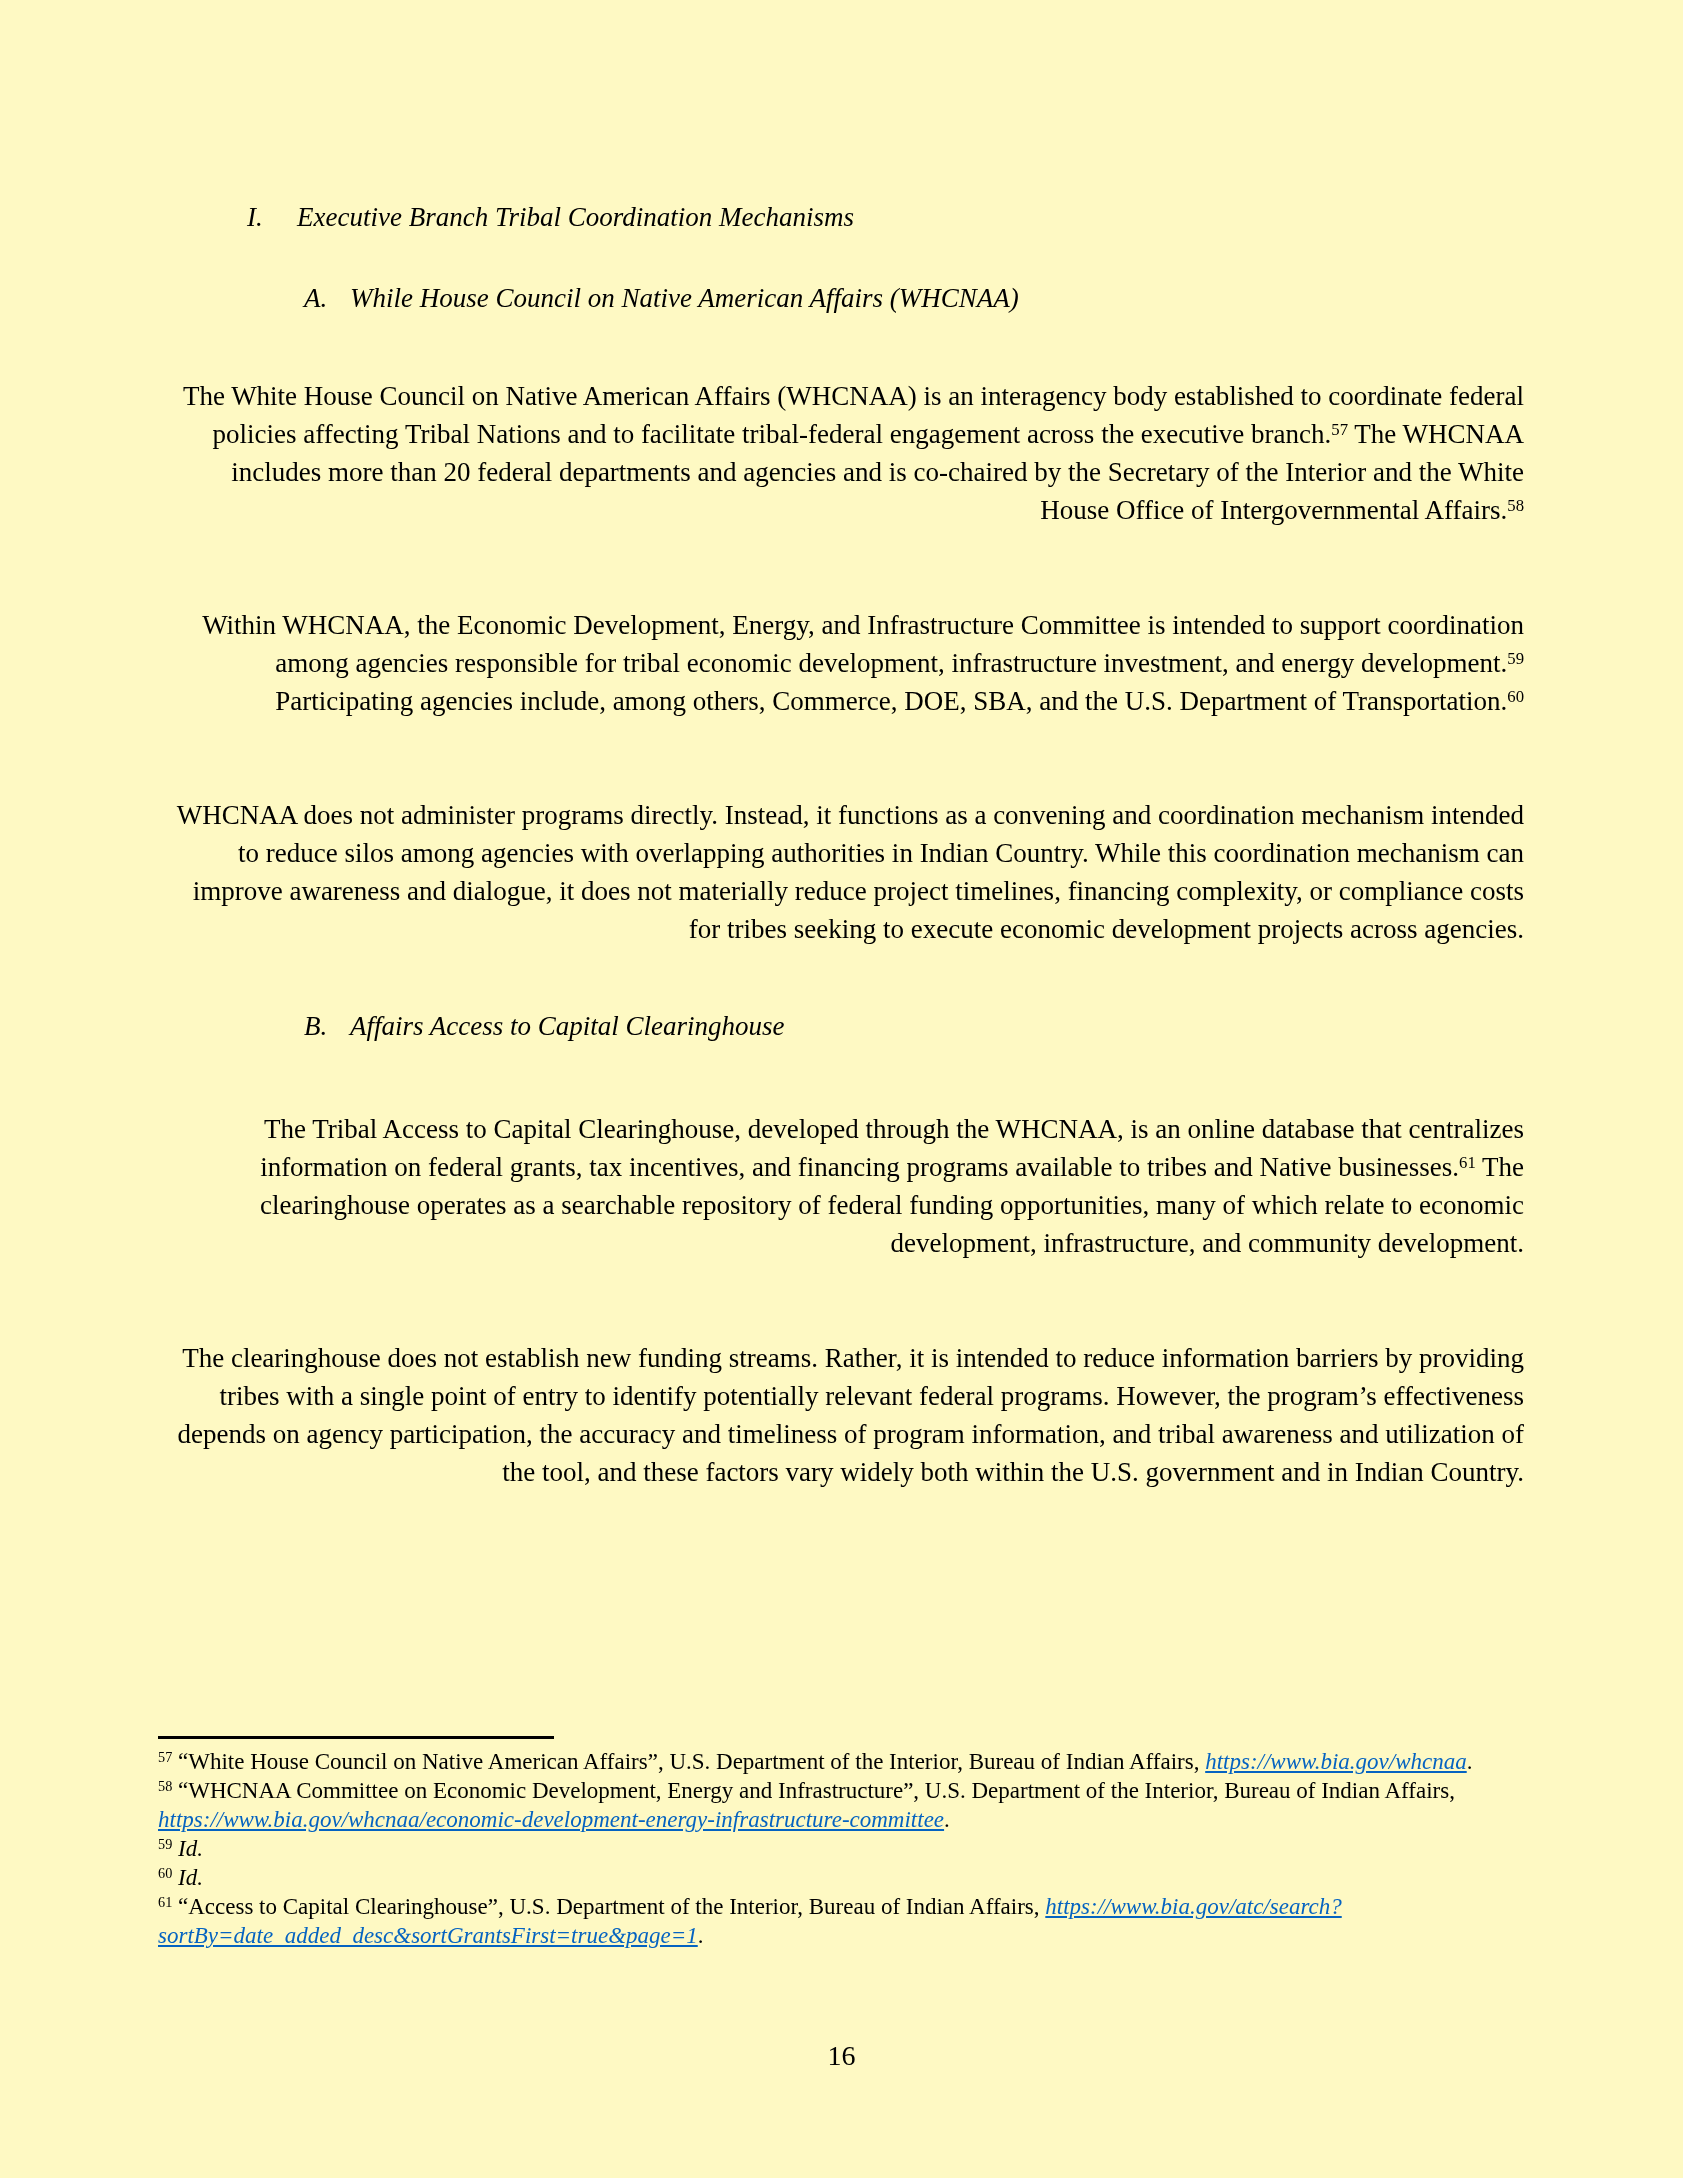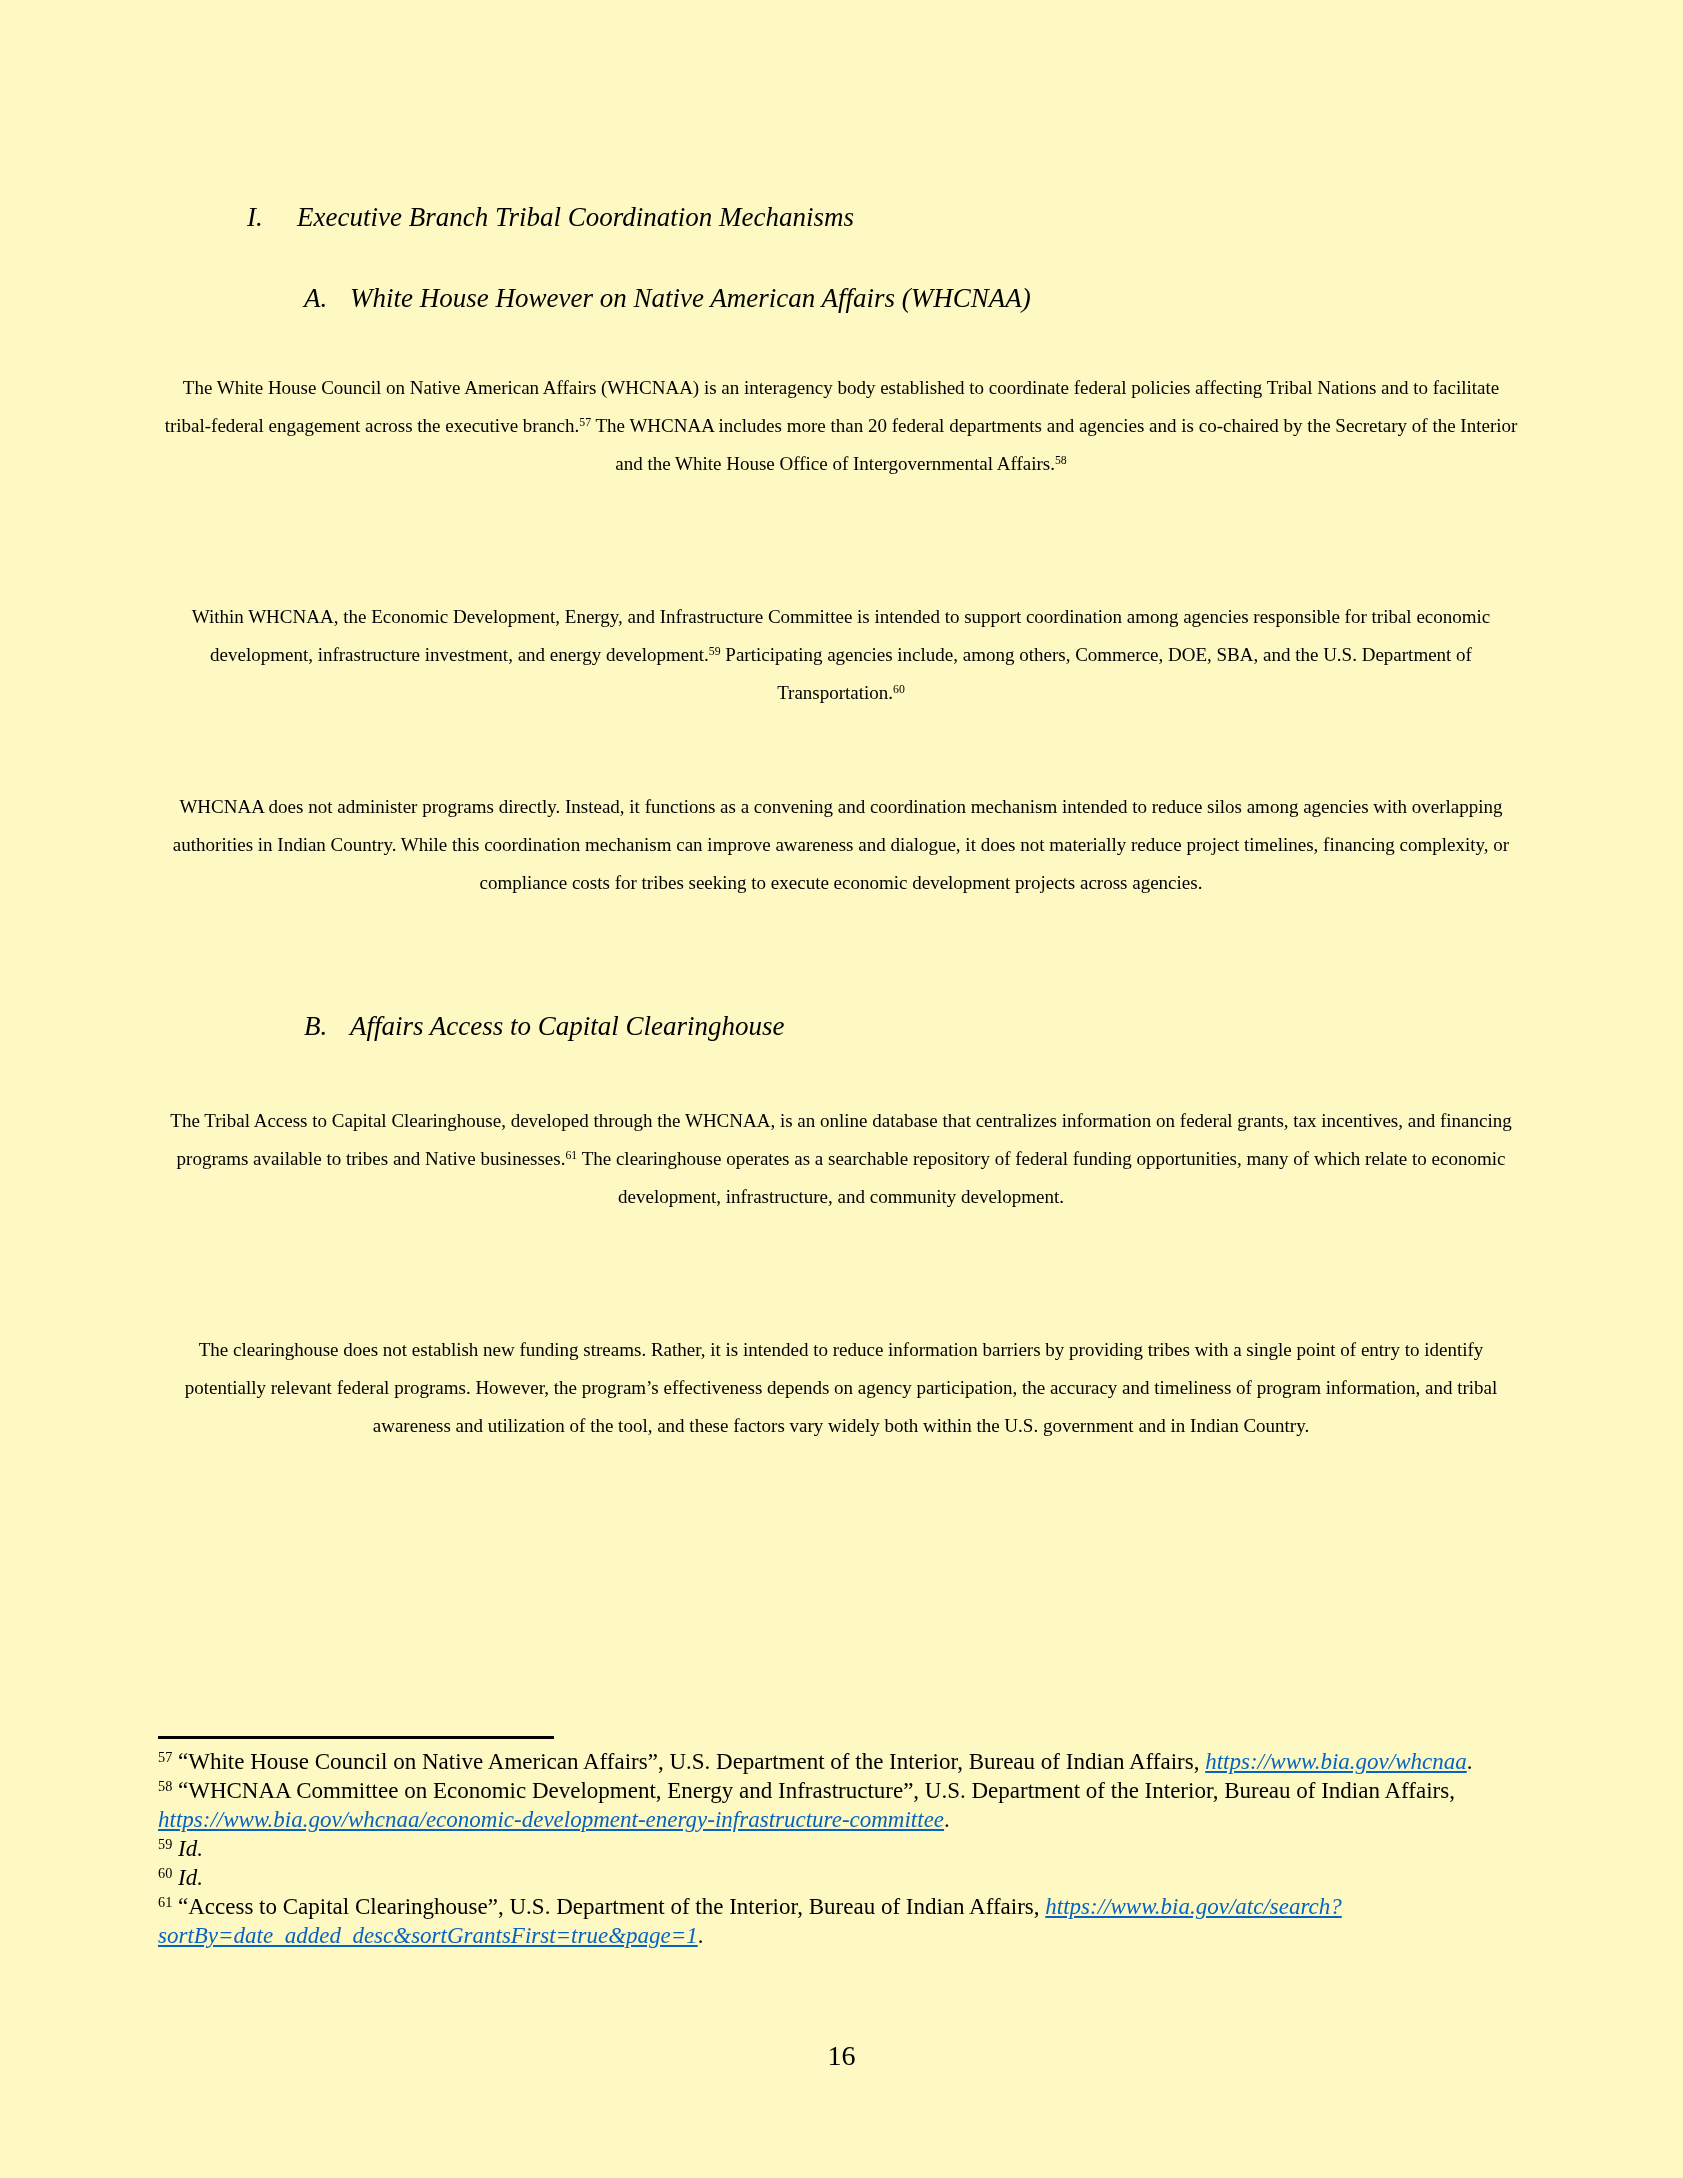--- a/index.html
+++ b/index.html
@@ -15,23 +15,23 @@
     color: #000000;
     font-family: "Liberation Serif", "DejaVu Serif", serif;
     overflow: hidden;
   }
   .block {
     position: absolute;
     left: 158px;
     width: 1366px;
   }
   .body-text {
-    font-size: 19px;
+    font-size: 27px;
     line-height: 38px;
-    text-align: center;
+    text-align: right;
   }
   .heading {
     font-size: 27px;
     line-height: 38px;
     font-style: italic;
     white-space: nowrap;
   }
   .h-i { padding-left: 89px; }
   .h-i .num { display: inline-block; width: 50px; }
   .h-sub { padding-left: 146px; }
@@ -76,21 +76,21 @@
 </head>
 <body>
 
 <div class="page">
 
   <div class="block heading h-i" style="top:198px">
     <span class="num">I.</span><span>Executive Branch Tribal Coordination Mechanisms</span>
   </div>
 
   <div class="block heading h-sub" style="top:279px">
-    <span class="num">A.</span><span>White House However on Native American Affairs (WHCNAA)</span>
+    <span class="num">A.</span><span>While House Council on Native American Affairs (WHCNAA)</span>
   </div>
 
   <p class="block body-text" style="top:350px"><span>The White House Council on Native American Affairs (WHCNAA) is an interagency body established to coordinate federal policies affecting Tribal Nations and to facilitate tribal-federal engagement across the executive branch.</span><sup>57</sup><span> The WHCNAA includes more than 20 federal departments and agencies and is co-chaired by the Secretary of the Interior and the White House Office of Intergovernmental Affairs.</span><sup>58</sup></p>
 
   <p class="block body-text" style="top:579px"><span>Within WHCNAA, the Economic Development, Energy, and Infrastructure Committee is intended to support coordination among agencies responsible for tribal economic development, infrastructure investment, and energy development.</span><sup>59</sup><span> Participating agencies include, among others, Commerce, DOE, SBA, and the U.S. Department of Transportation.</span><sup>60</sup></p>
 
   <p class="block body-text" style="top:769px"><span>WHCNAA does not administer programs directly. Instead, it functions as a convening and coordination mechanism intended to reduce silos among agencies with overlapping authorities in Indian Country. While this coordination mechanism can improve awareness and dialogue, it does not materially reduce project timelines, financing complexity, or compliance costs for tribes seeking to execute economic development projects across agencies.</span></p>
 
   <div class="block heading h-sub" style="top:1007px">
     <span class="num">B.</span><span>Affairs Access to Capital Clearinghouse</span>

